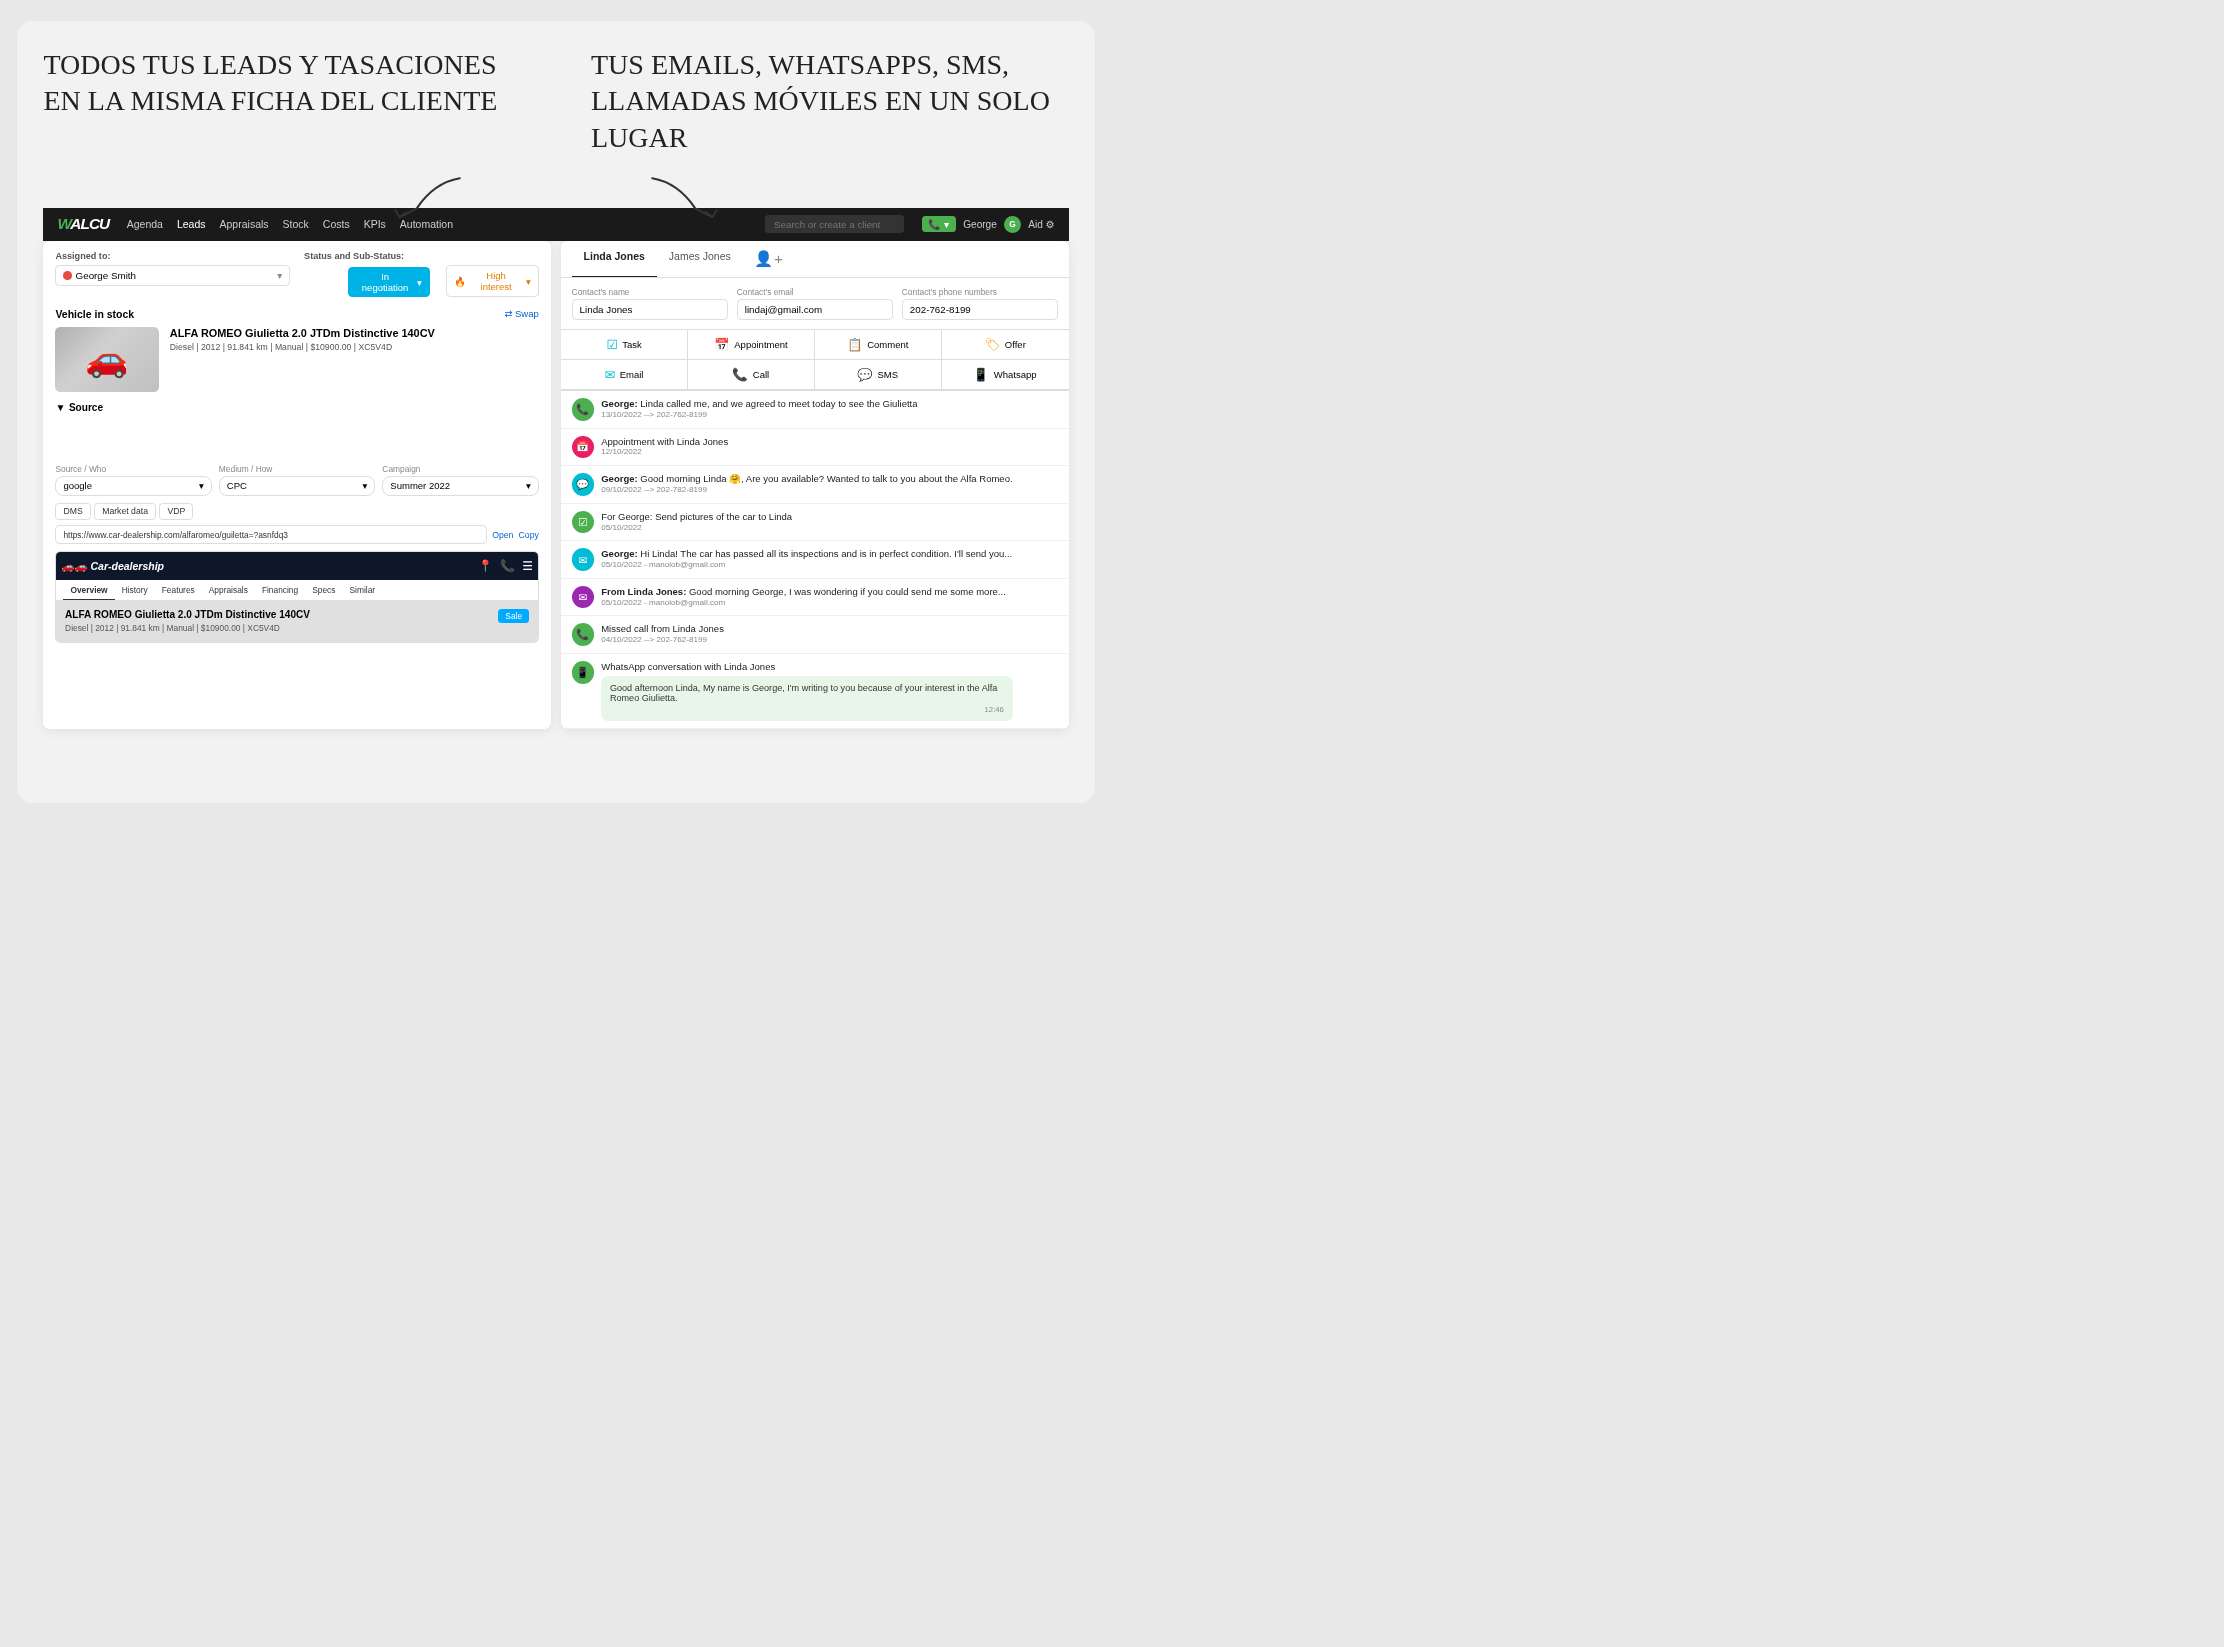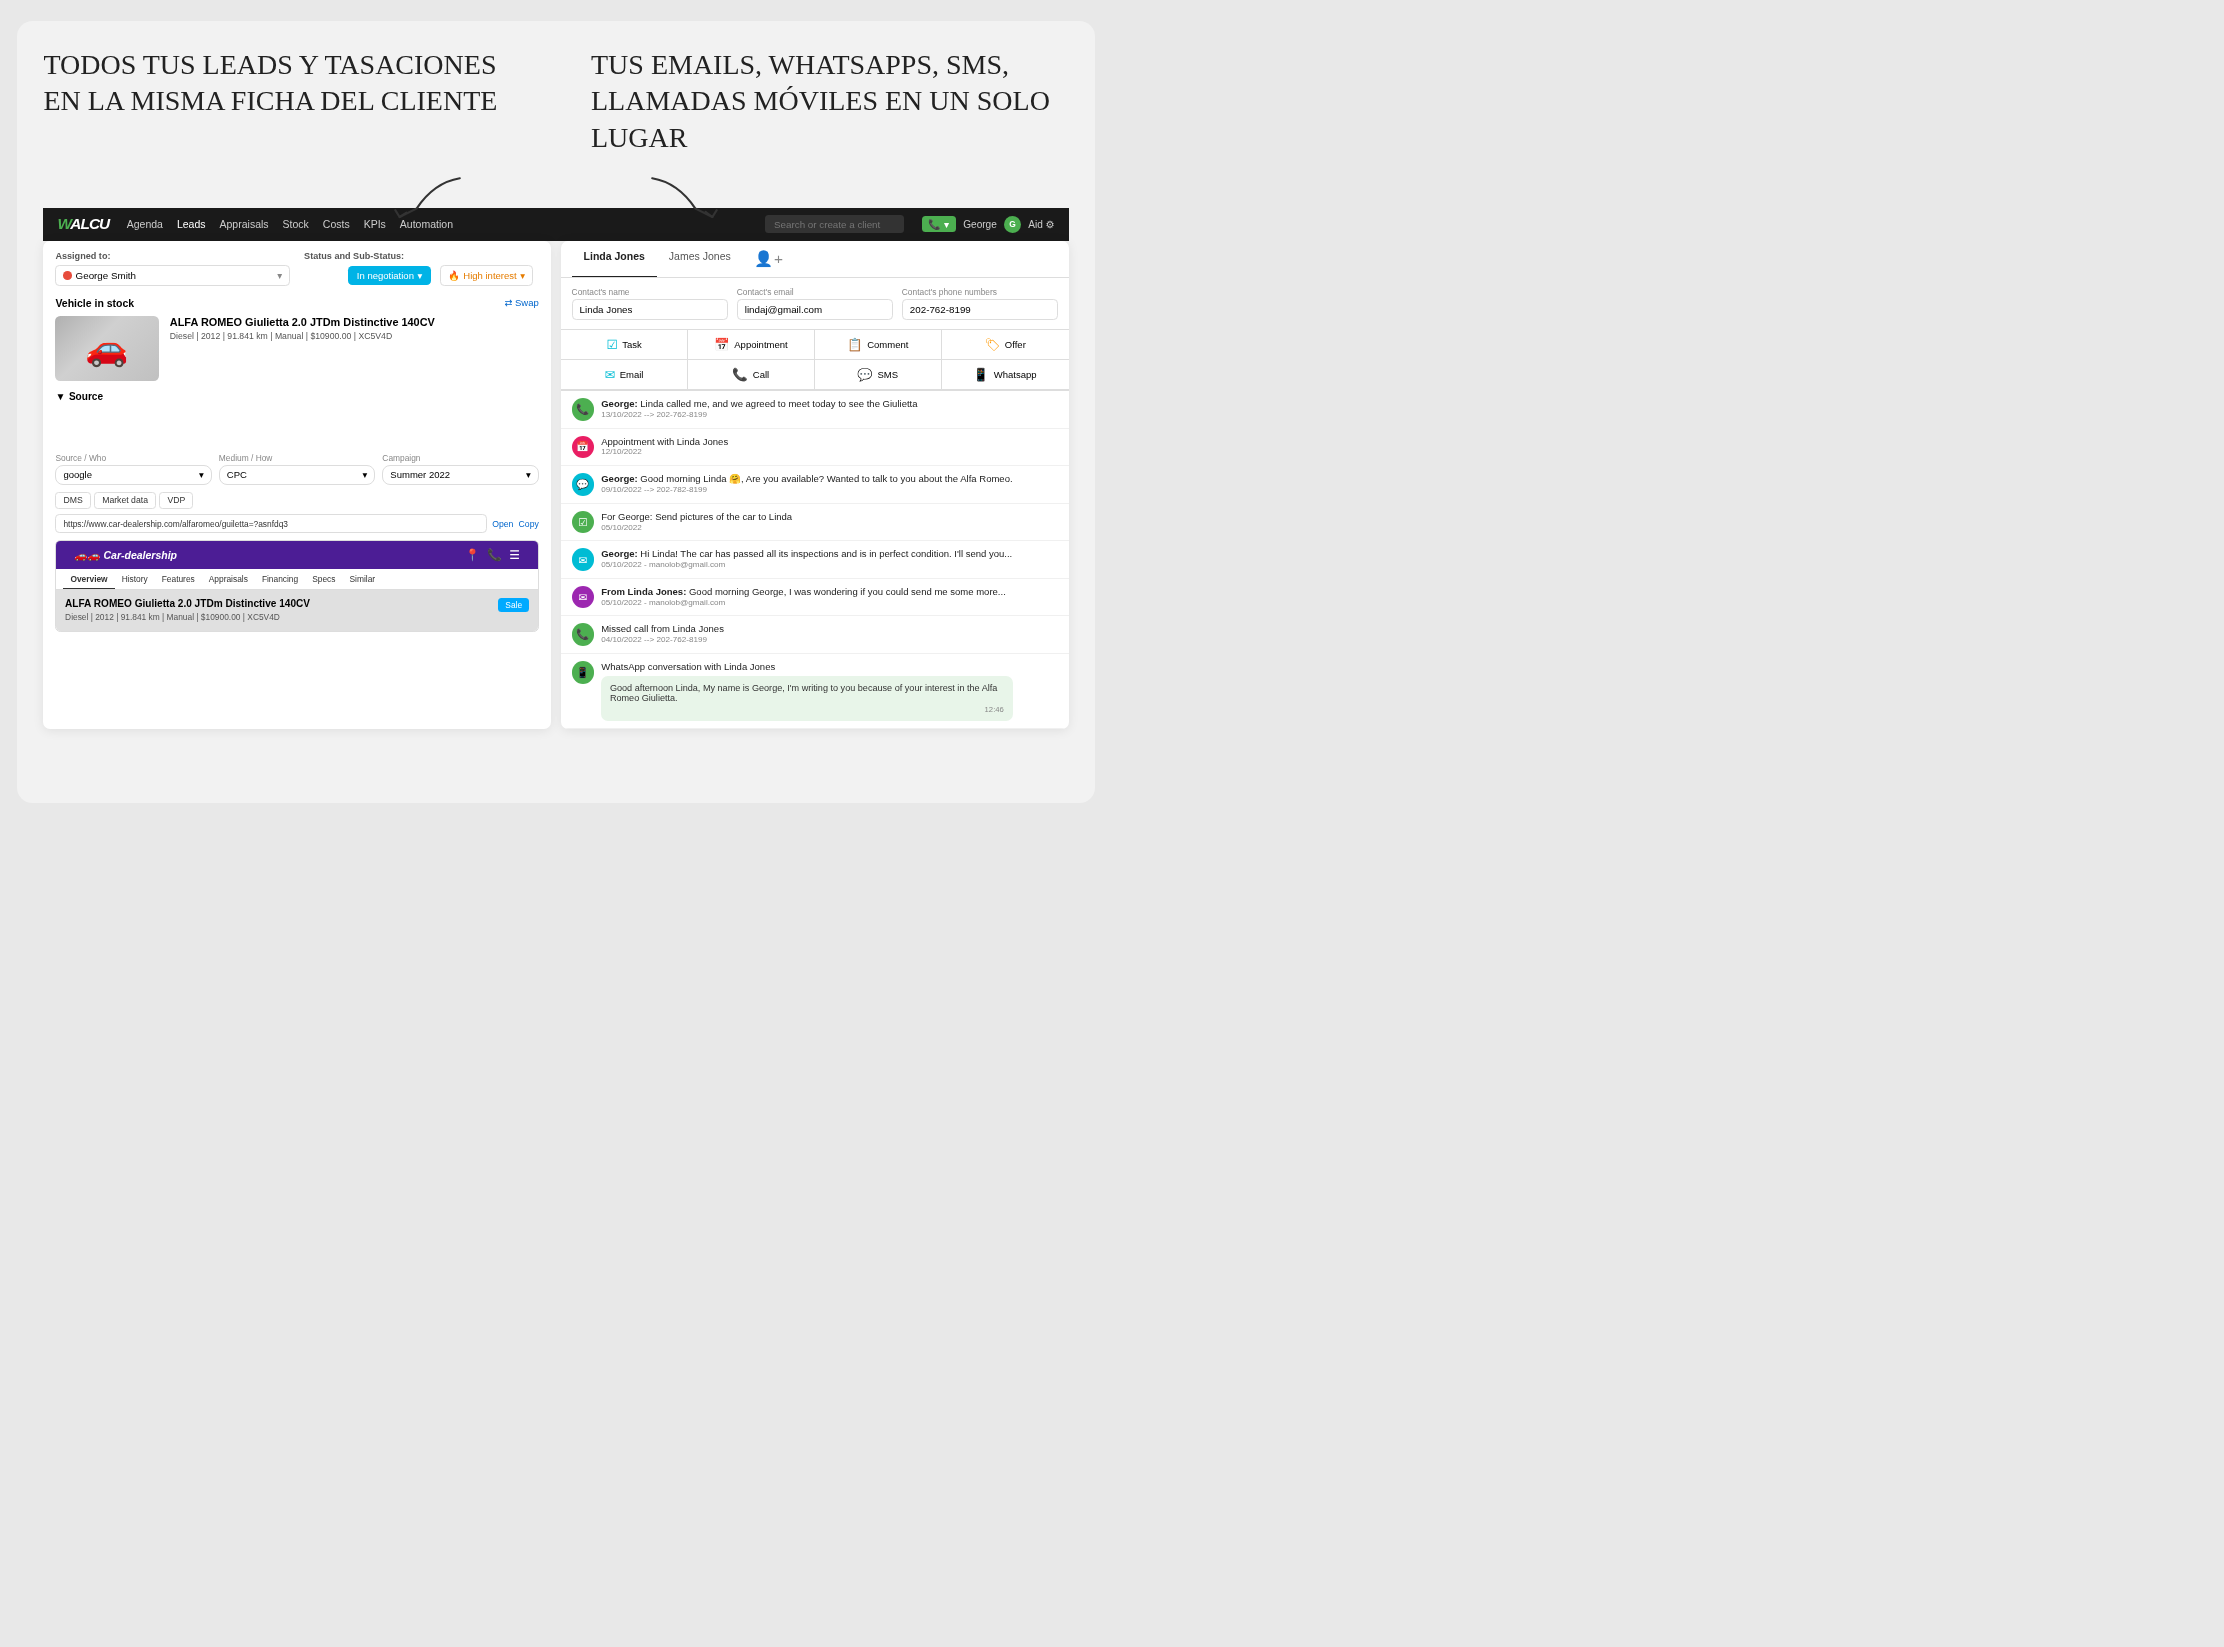--- a/index.html
+++ b/index.html
@@ -205,22 +205,22 @@
       border: 0.9px solid #ddd;
       border-radius: 4.3px;
       padding: 4.3px 7px;
       font-size: 0.7rem;
       background: #fff;
       cursor: pointer;
     }
     .dropdown-field .dot { width: 8.7px; height: 8.7px; border-radius: 50%; display: inline-block; }
     .status-row {
       display: flex;
-      gap: 9px;
-      align-items: center;
+      gap: 16px;
+      align-items: flex-end;
       padding-left: 44px;
     }
     .status-btn {
       background: #00b3e6;
       color: #fff;
       border: none;
       border-radius: 4.3px;
       padding: 4.3px 8.7px;
       font-size: 0.68rem;
       cursor: pointer;
@@ -353,22 +353,22 @@
     }
     .url-link { font-size: 0.62rem; color: #0066cc; cursor: pointer; }
 
     .iframe-mock {
       border: 0.9px solid #ddd;
       border-radius: 5.2px;
       overflow: hidden;
       margin-top: 3.5px;
     }
     .iframe-header {
-      background: #4c1d95;
-      padding: 7px 18px;
+      background: #0f172a;
+      padding: 7px 5px;
       display: flex;
       align-items: center;
       gap: 23px;
     }
     .iframe-logo {
       color: #fff;
       font-size: 0.75rem;
       font-weight: 700;
       font-style: italic;
     }

